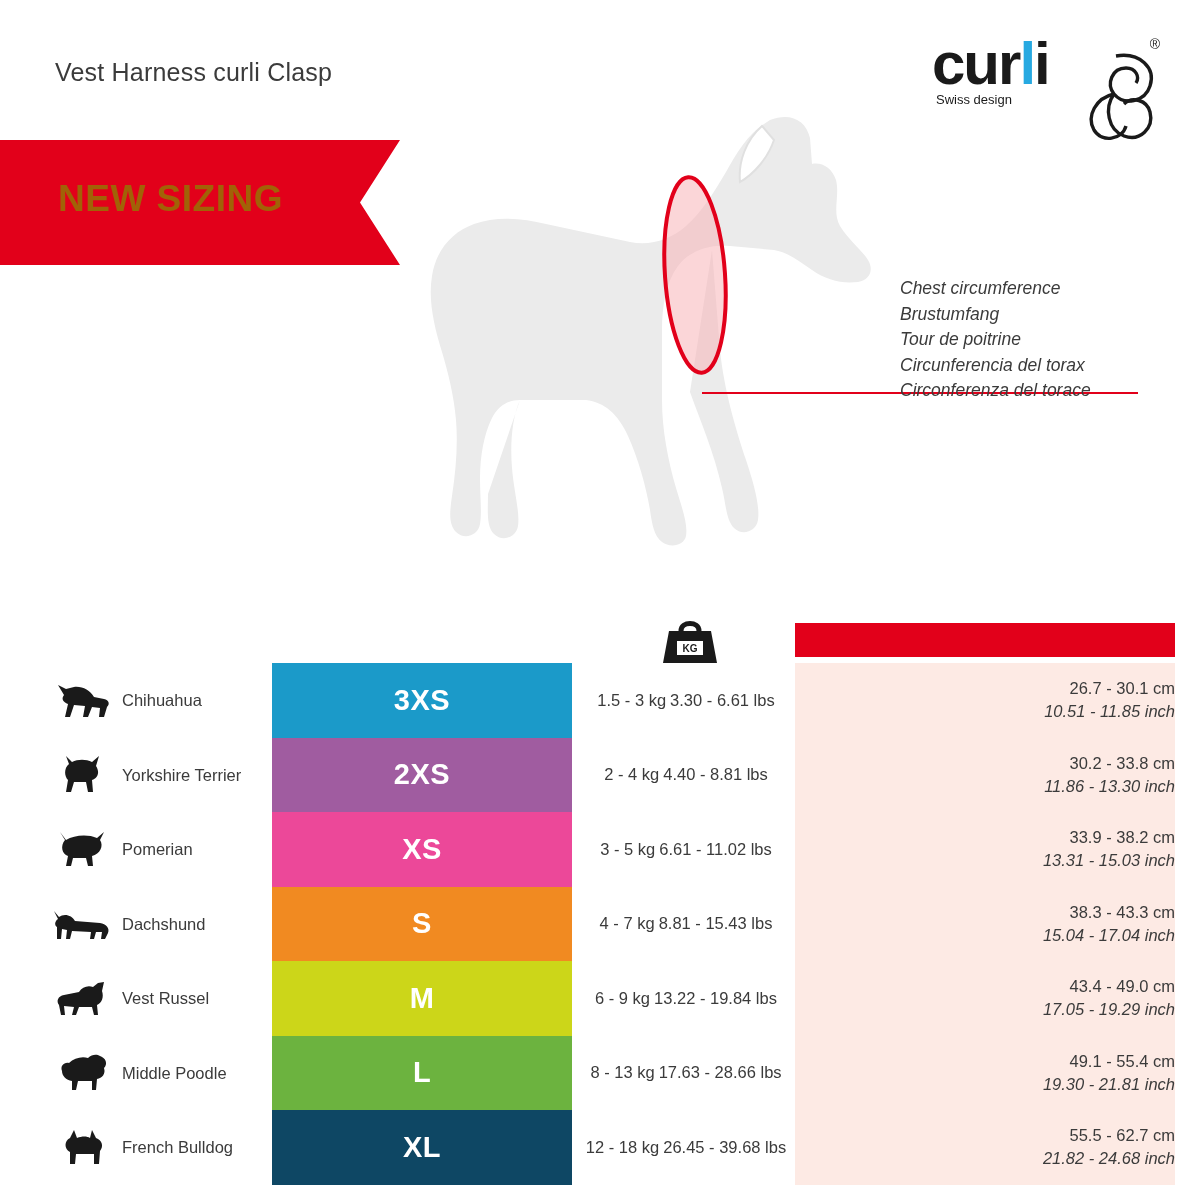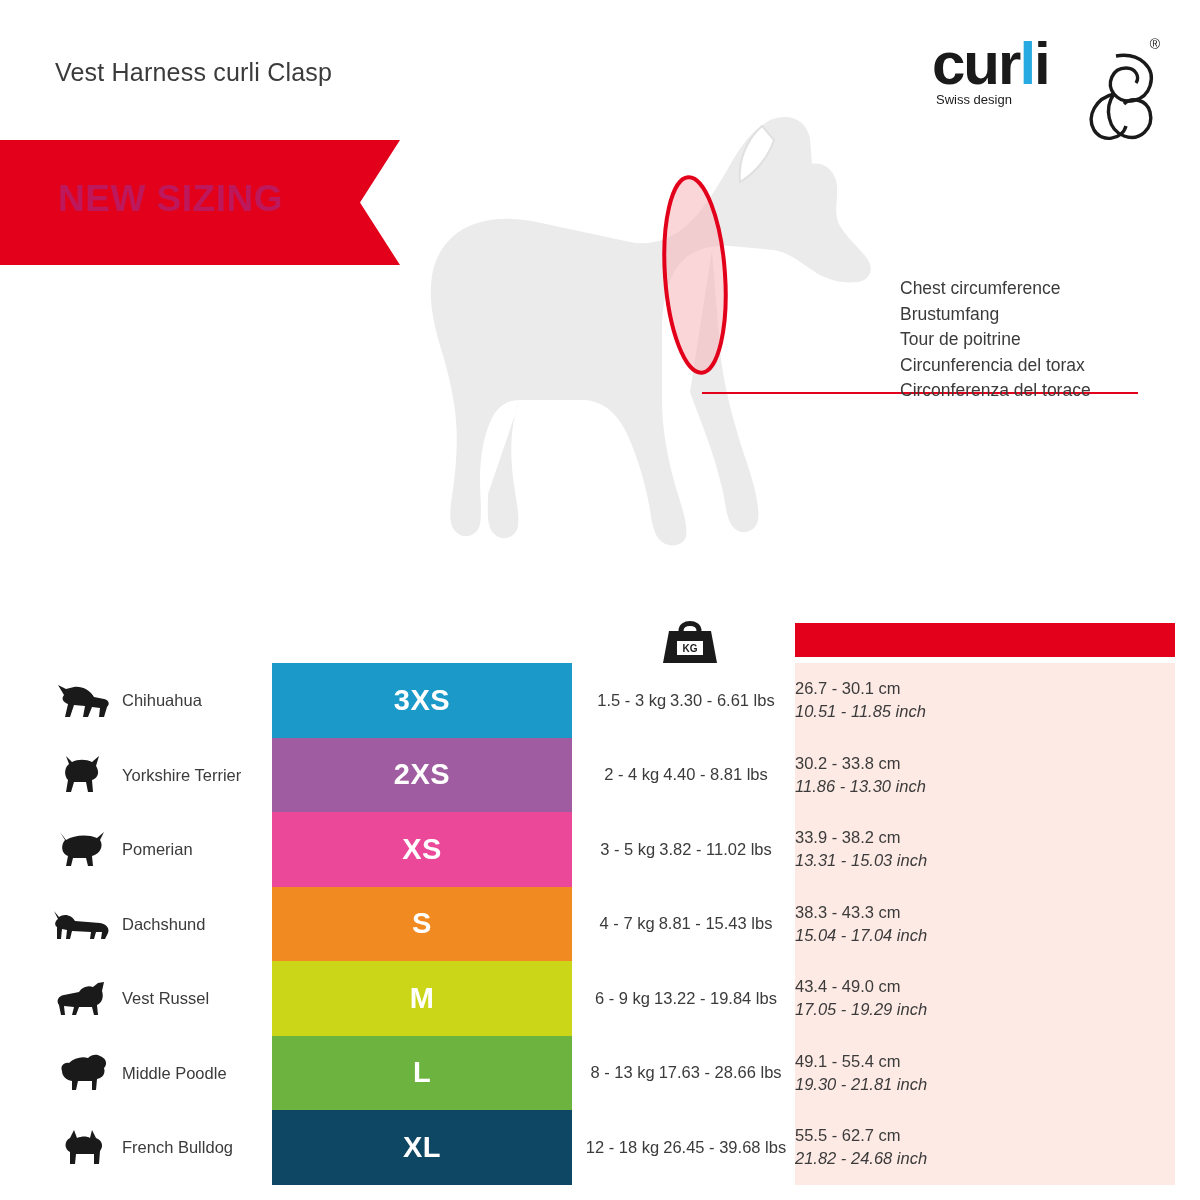--- a/index.html
+++ b/index.html
@@ -74,21 +74,21 @@
     height: 125px;
     background: #e2001a;
     clip-path: polygon(0 0, 100% 0, 90% 50%, 100% 100%, 0 100%);
   }
   .banner-text {
     position: absolute;
     left: 58px;
     top: 178px;
     font-size: 37px;
     font-weight: bold;
-    color: #be185d;
+    color: #a16207;
     letter-spacing: 0.5px;
   }
 
   
   .dog-art {
     position: absolute;
     left: 370px;
     top: 100px;
     width: 520px;
     height: 480px;
@@ -96,20 +96,21 @@
 
   
   .chest-caption {
     position: absolute;
     left: 900px;
     top: 276px;
     font-size: 17.5px;
     line-height: 25.5px;
     color: #3b3b3b;
     white-space: nowrap;
+    font-style: italic;
   }
 
   
   .table {
     position: absolute;
     left: 0;
     top: 615px;
     width: 1200px;
   }
   .kg-icon {
@@ -183,21 +184,21 @@
   .weight-lbs { font-size: 16.5px; color: #3b3b3b; }
   .chest-cell {
     position: absolute;
     left: 795px;
     top: 0;
     width: 380px;
     height: 74.5px;
     background: #fdeae4;
     display: flex;
     flex-direction: column;
-    align-items: flex-start;
+    align-items: flex-end;
     justify-content: center;
     gap: 4px;
   }
   .chest-cm { font-size: 16.5px; color: #3b3b3b; }
   .chest-inch { font-size: 16.5px; color: #3b3b3b; font-style: italic; font-weight: normal; }
 </style>
 </head>
 <body>
 
 <div class="page-title">Vest Harness curli Clasp</div>
@@ -325,21 +326,21 @@
     </div>
 
     <div class="row">
       <svg class="breed-icon" viewBox="0 0 62 46">
         <path d="M14 14 L 8 6 L 13 14 C 8 20, 10 28, 16 30 L 14 40 L 19 40 L 21 32 L 34 32 L 36 40 L 41 40 L 40 30 C 48 28, 52 20, 48 14 L 52 6 L 45 12 C 36 8, 22 9, 14 14 Z" fill="#1a1a1a"></path>
       </svg>
       <div class="breed-name">Pomerian</div>
       <div class="size-cell" style="background:#ec4899">XS</div>
       <div class="weight-cell">
         <div class="weight-kg">3 - 5 kg</div>
-        <div class="weight-lbs">3.82 - 11.02 lbs</div>
+        <div class="weight-lbs">6.61 - 11.02 lbs</div>
       </div>
       <div class="chest-cell">
         <div class="chest-cm">33.9 - 38.2 cm</div>
         <div class="chest-inch">13.31 - 15.03 inch</div>
       </div>
     </div>
 
     <div class="row">
       <svg class="breed-icon" viewBox="0 0 62 46">
         <path d="M6 18 L 2 10 L 7 16 C 12 12, 20 14, 23 20 L 48 22 C 54 23, 58 27, 56 32 L 53 38 L 49 38 L 50 31 L 44 31 L 42 38 L 38 38 L 39 31 L 20 30 L 18 38 L 14 38 L 15 29 L 10 28 L 9 38 L 5 38 L 5 26 C 2 24, 3 20, 6 18 Z" fill="#1a1a1a"></path>

